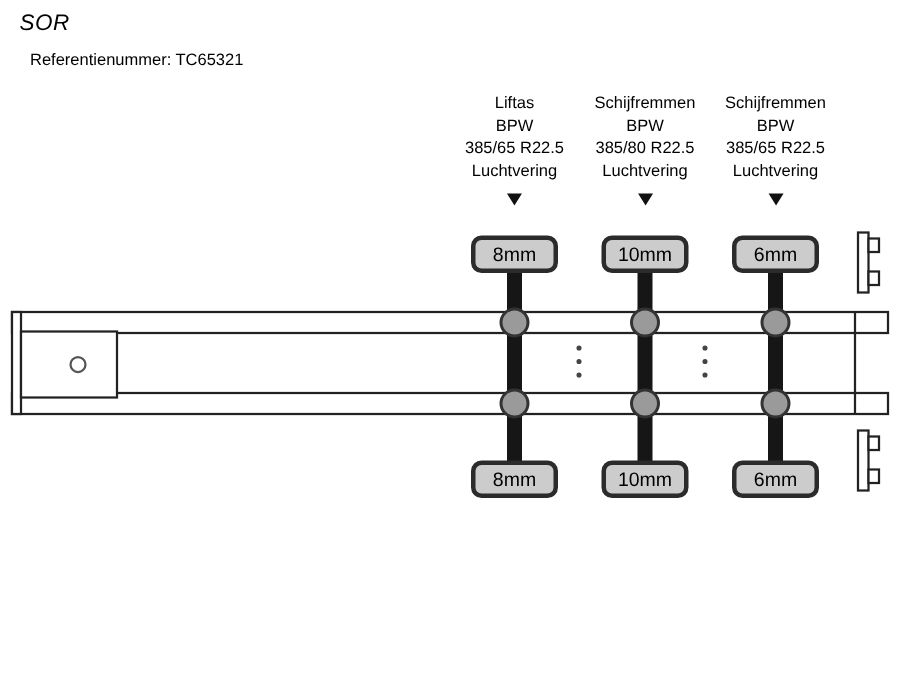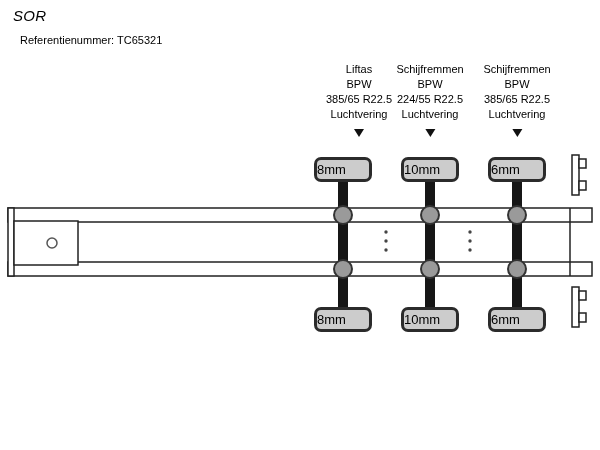--- a/index.html
+++ b/index.html
@@ -13,46 +13,46 @@
     position:absolute;top:62px;transform:translateX(-50%);
     text-align:center;font-size:11px;line-height:15px;white-space:nowrap;
   }
   .arrow{
     width:0;height:0;margin:7px auto 0;
     border-left:5px solid transparent;border-right:5px solid transparent;
     border-top:8px solid #111;
   }
   .mm-label{
     position:absolute;transform:translateX(-50%);
-    width:52px;height:19px;line-height:19px;
+    width:52px;height:19px;line-height:19px;text-align:center;
     background:#cccccc;border:3px solid #2b2b2b;border-radius:7px;
     font-size:13px;z-index:3;
   }
   svg.diagram{position:absolute;left:0;top:0;z-index:1;}
 </style>
 </head>
 <body>
 
 <div class="page">
 
   <div class="title">SOR</div>
   <div class="ref">Referentienummer: TC65321</div>
 
-  <div class="axle-col" style="left:359px">
+  <div class="axle-col" style="left:343px">
     <div>Liftas</div>
     <div>BPW</div>
     <div>385/65 R22.5</div>
     <div>Luchtvering</div>
     <div class="arrow"></div>
   </div>
 
   <div class="axle-col" style="left:430px">
     <div>Schijfremmen</div>
     <div>BPW</div>
-    <div>224/55 R22.5</div>
+    <div>385/80 R22.5</div>
     <div>Luchtvering</div>
     <div class="arrow"></div>
   </div>
 
   <div class="axle-col" style="left:517px">
     <div>Schijfremmen</div>
     <div>BPW</div>
     <div>385/65 R22.5</div>
     <div>Luchtvering</div>
     <div class="arrow"></div>

